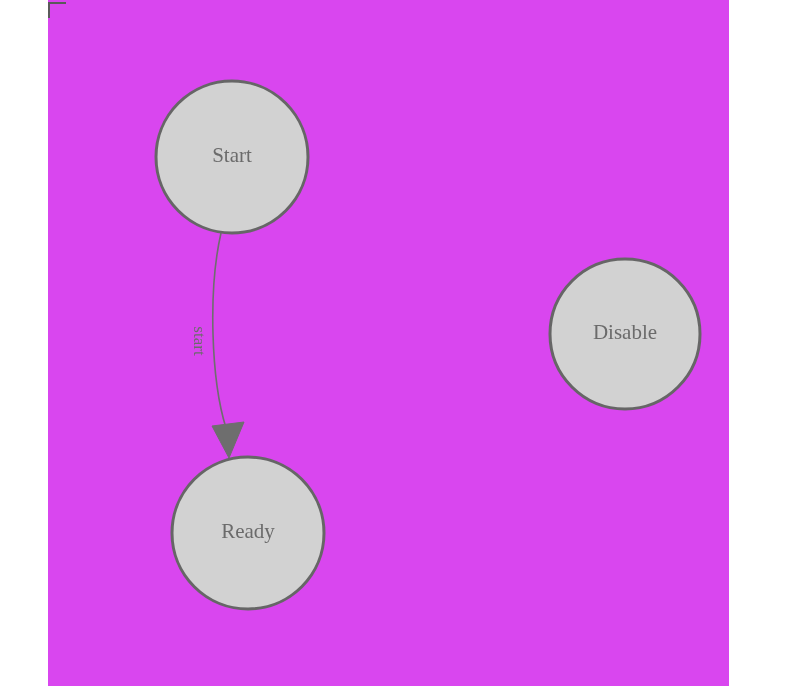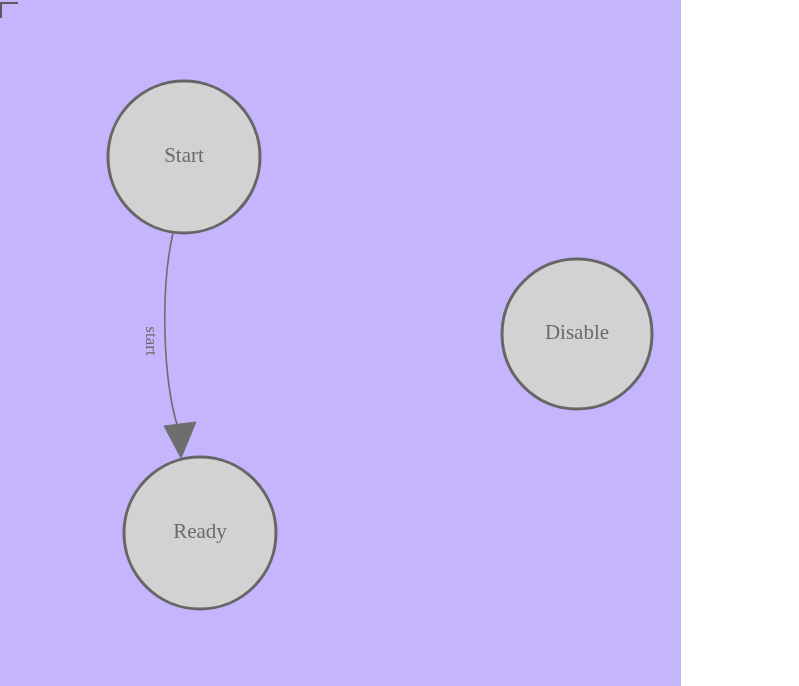--- a/index.html
+++ b/index.html
@@ -7,22 +7,23 @@
     padding: 0;
     background: #ffffff;
   }
   body {
     font-family: "Liberation Serif", "DejaVu Serif", serif;
   }
   #canvas {
     position: relative;
     width: 681px;
     height: 686px;
-    background: #c4b5fd;
+    background: #d946ef;
     overflow: hidden;
+    margin-left: 48px;
   }
   #graph-svg {
     position: absolute;
     left: 0;
     top: 0;
     width: 799px;
     height: 686px;
     display: block;
   }
   .node-circle {

